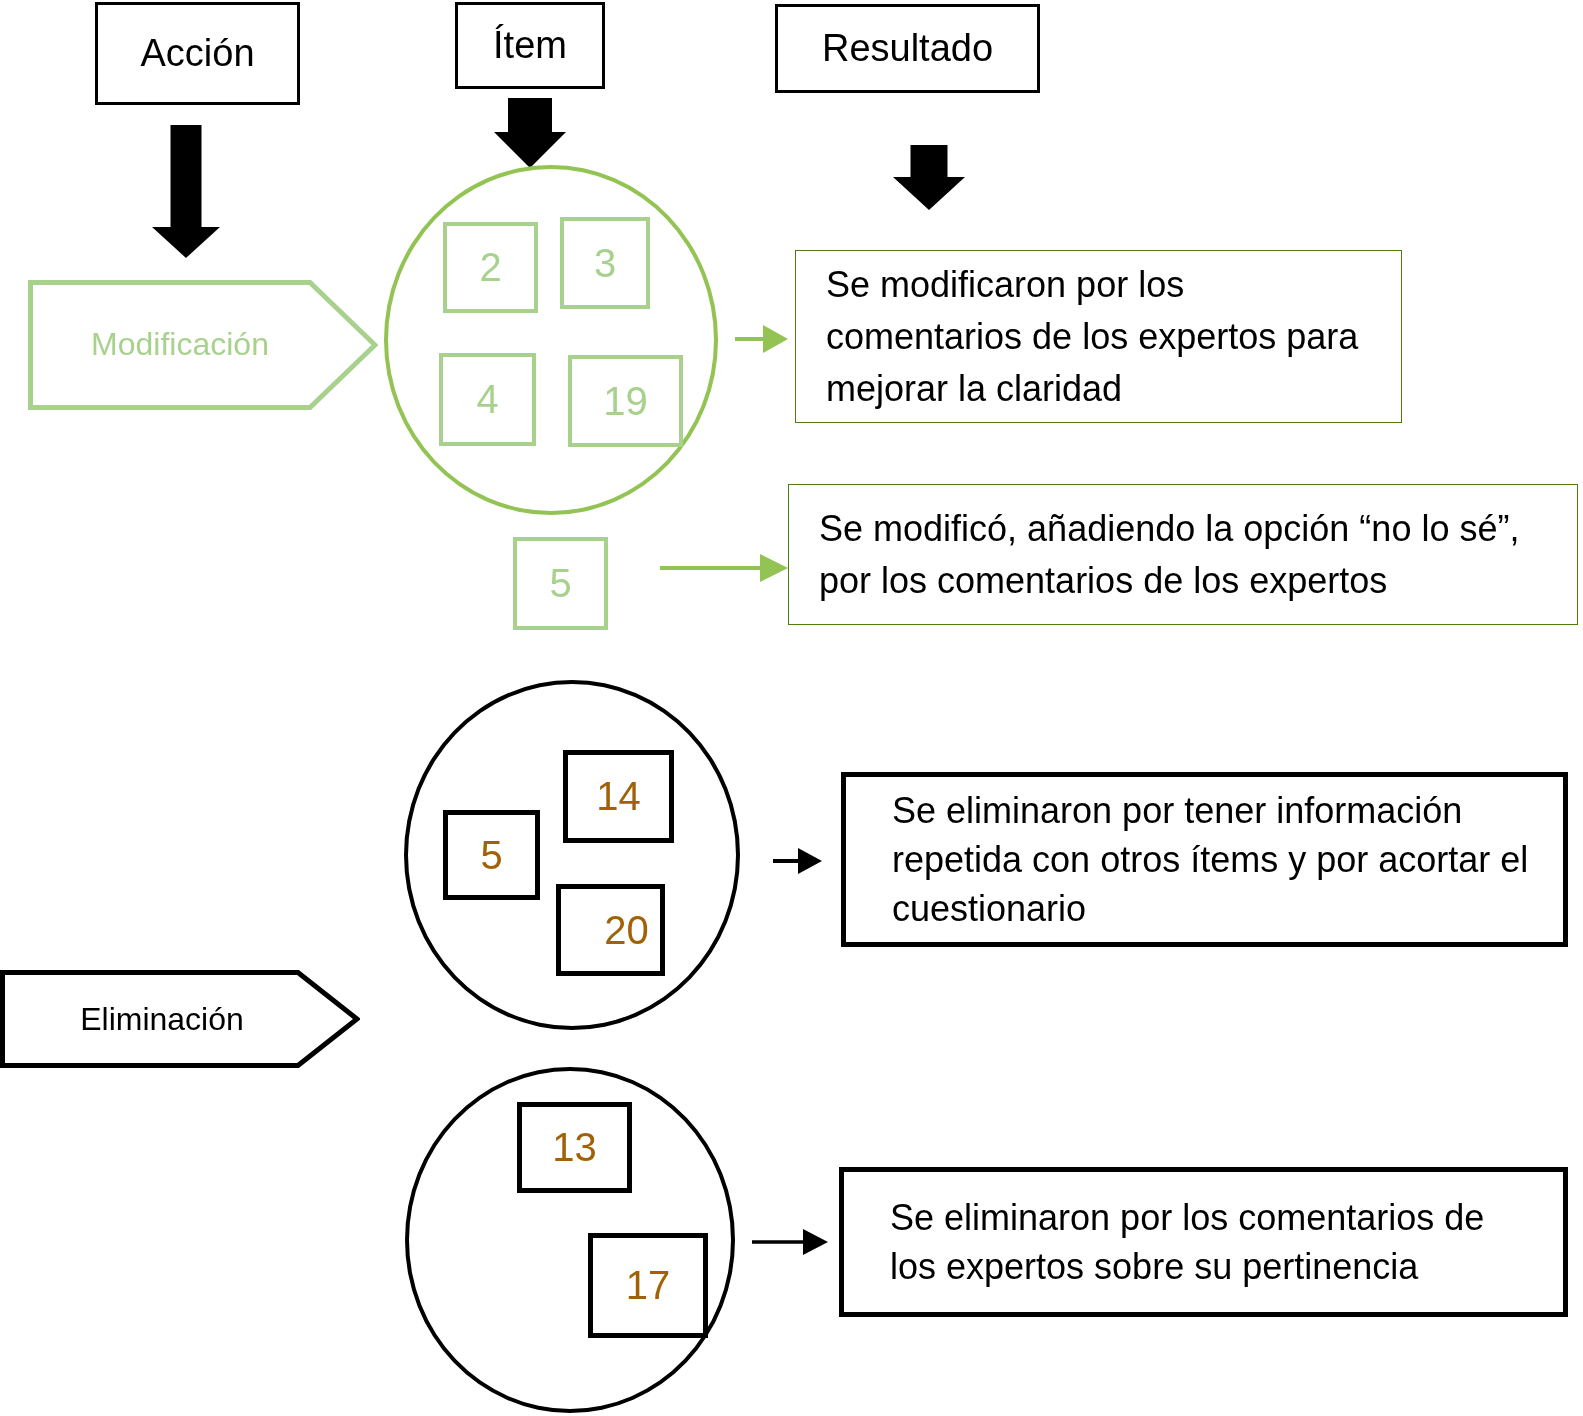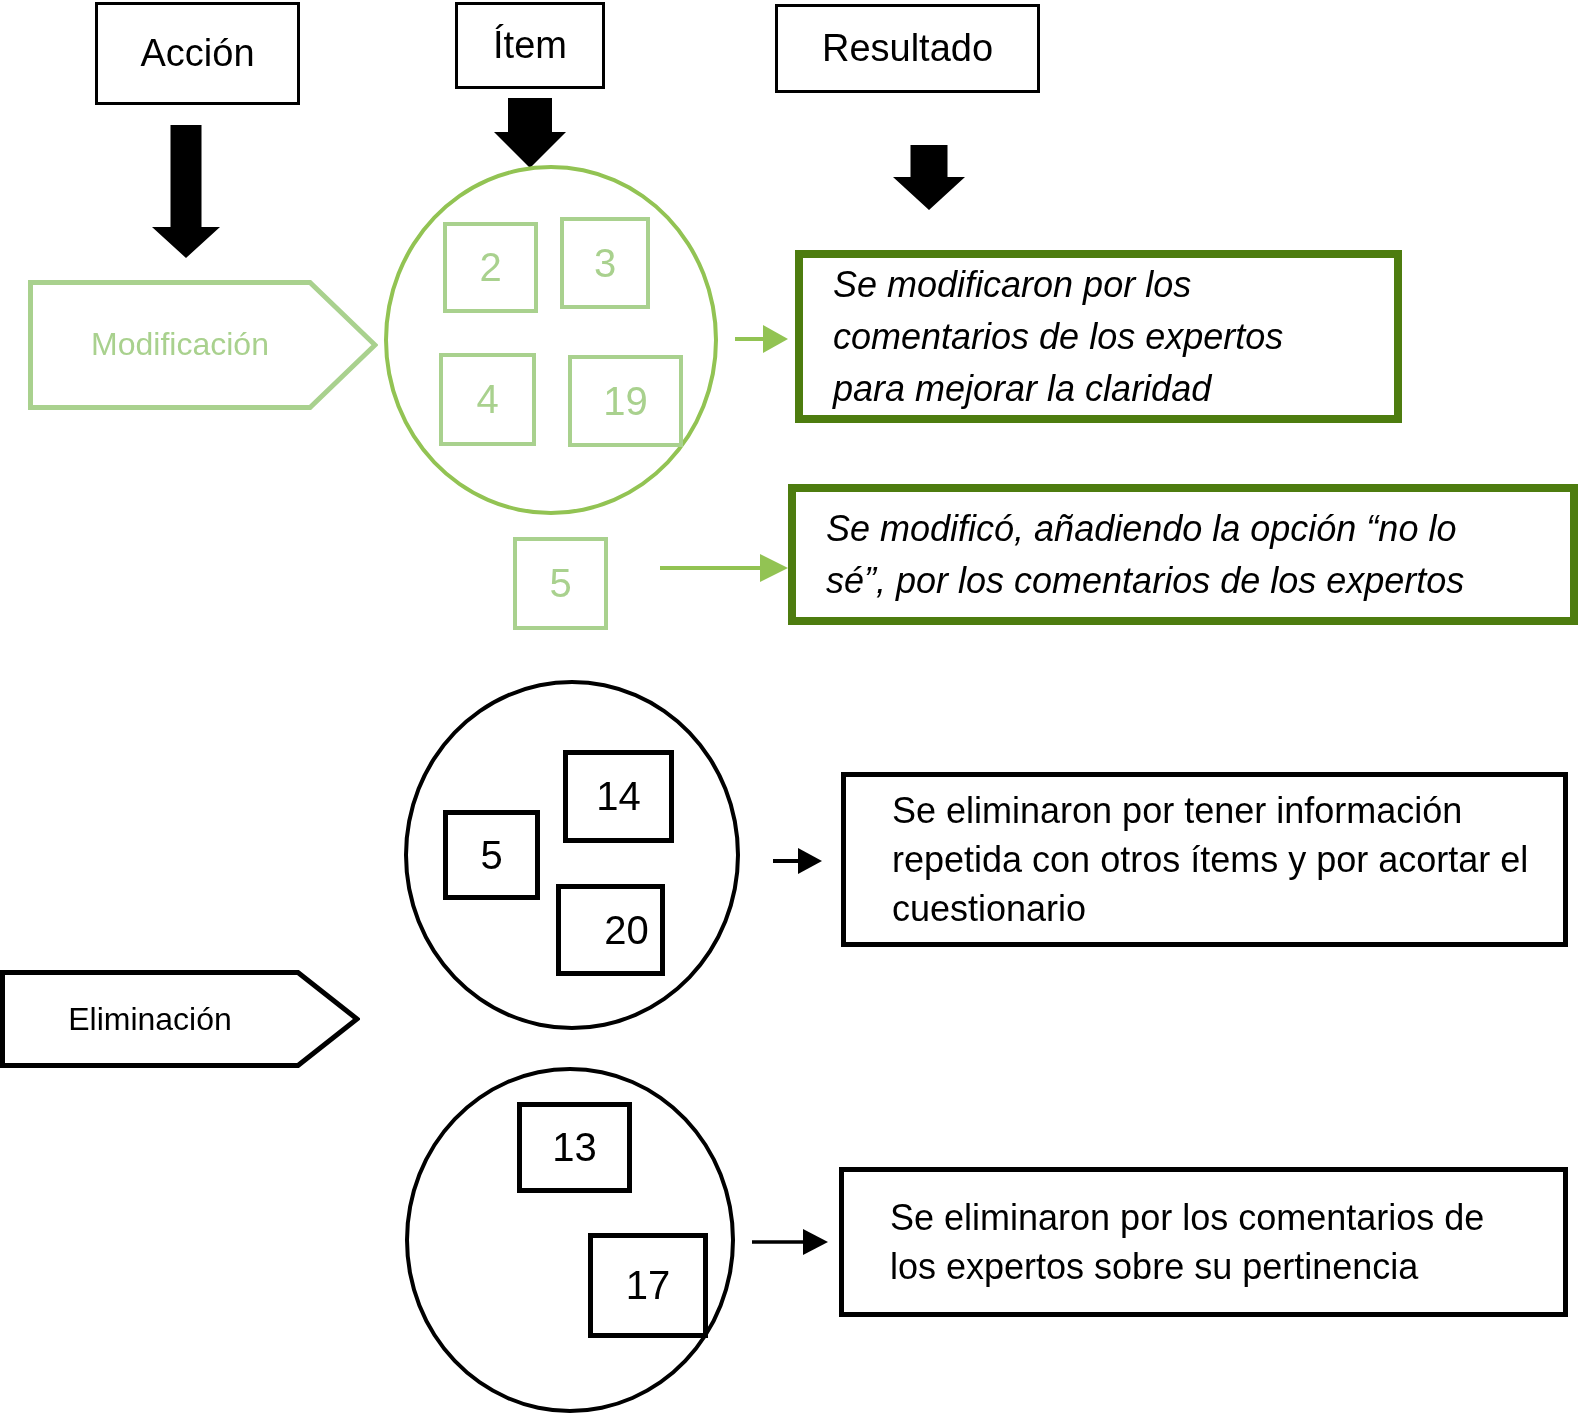--- a/index.html
+++ b/index.html
@@ -17,24 +17,24 @@
   .pent-label{display:flex;align-items:center;justify-content:center;font-size:32px;}
   .pent-label.green{color:#A9D18E;}
   .pent-label.black{color:#000;}
   
   .circle{border-radius:50%;background:#fff;}
   .circle.green{border:4px solid #92C353;}
   .circle.black{border:4px solid #000;}
   
   .itembox{display:flex;align-items:center;justify-content:center;background:#fff;font-size:40px;}
   .itembox.green{border:4px solid #A9D18E;color:#A9D18E;}
-  .itembox.black{border:5px solid #000;color:#000000;}
+  .itembox.black{border:5px solid #000;color:#a16207;}
   
   .resbox{background:#fff;display:flex;align-items:center;}
-  .resbox.green{border:8px solid #4d7c0f;font-style:italic;}
+  .resbox.green{border:1px solid #4d7c0f;}
   .resbox.black{border:5px solid #000;}
   .resbox p{margin:0;font-size:36px;color:#000;}
   .resbox.green p{line-height:52px;}
   .resbox.black p{line-height:49px;margin-left:16px;}
   svg{display:block;}
 </style>
 </head>
 <body>
 
 <div class="canvas">
@@ -96,21 +96,21 @@
     <polygon points="100,3 128,17 100,31" fill="#92C353"></polygon>
   </svg>
 
   <div class="abs resbox green" style="left:788px;top:484px;width:790px;height:141px;padding:10px 50px 10px 30px;">
     <p>Se modificó, añadiendo la opción “no lo sé”, por los comentarios de los expertos</p>
   </div>
 
   <svg class="abs" style="left:0px;top:970px;" width="360" height="98" viewBox="0 0 360 98">
     <polygon points="2.5,2.5 298,2.5 357,49 298,95.5 2.5,95.5" fill="#fff" stroke="#000" stroke-width="5"></polygon>
   </svg>
-  <div class="abs pent-label black" style="left:0px;top:970px;width:300px;height:98px;">Eliminación</div>
+  <div class="abs pent-label black" style="left:12px;top:970px;width:300px;height:98px;">Eliminación</div>
 
   <div class="abs circle black" style="left:404px;top:680px;width:336px;height:350px;"></div>
   <div class="abs itembox black" style="left:563px;top:750px;width:111px;height:93px;">
     <span>14</span>
   </div>
   <div class="abs itembox black" style="left:443px;top:810px;width:97px;height:90px;">
     <span>5</span>
   </div>
   <div class="abs itembox black" style="left:556px;top:884px;width:109px;height:92px;padding-left:32px;">
     <span>20</span>

